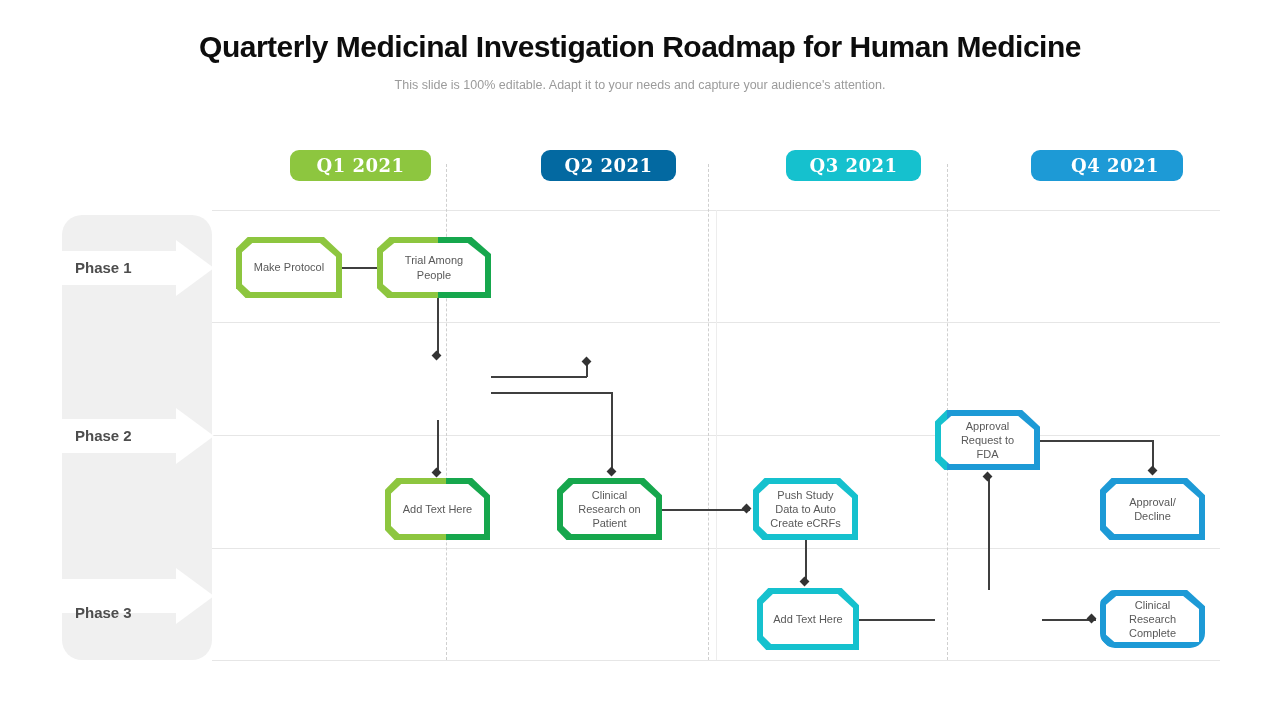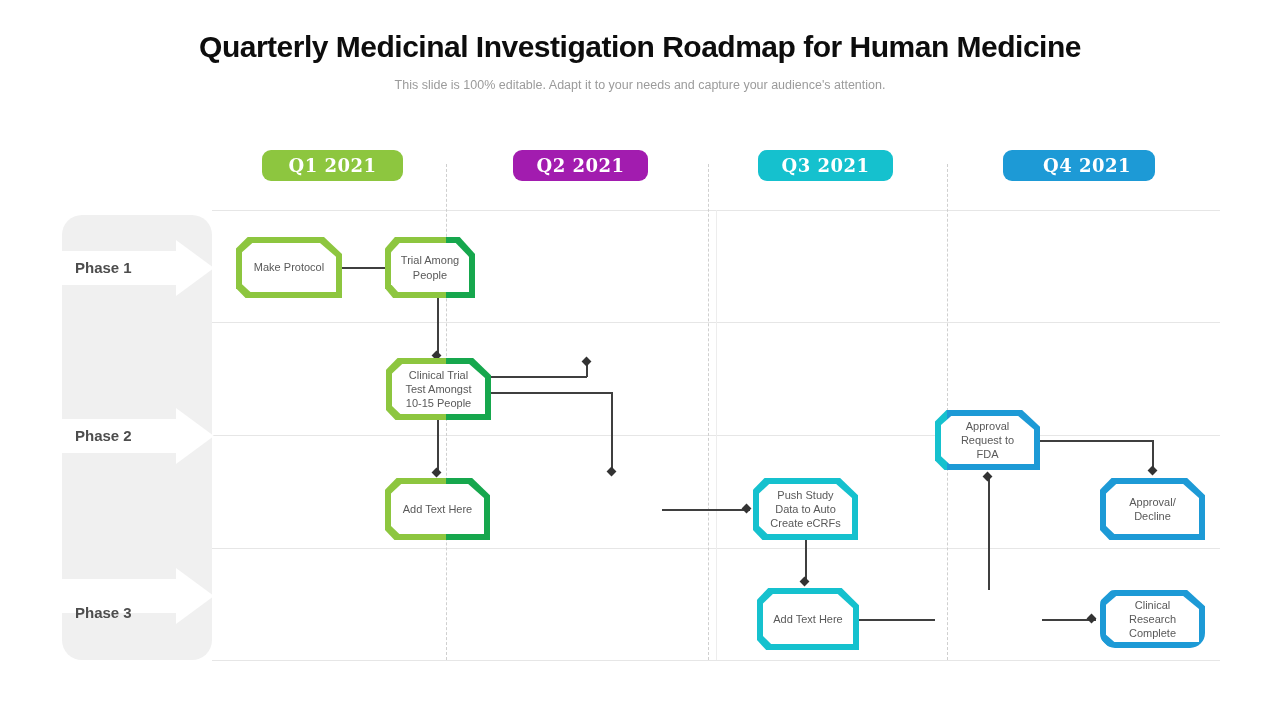--- a/index.html
+++ b/index.html
@@ -9,21 +9,21 @@
   
   .title{position:absolute;left:0;top:30px;width:1280px;text-align:center;
          font-size:30px;font-weight:700;color:#0d0d0d;letter-spacing:-0.5px;}
   .subtitle{position:absolute;left:0;top:78px;width:1280px;text-align:center;
          font-size:12.5px;color:#9b9b9b;}
 
   
   .qhdr{position:absolute;top:150px;height:31px;border-radius:9px;
         display:flex;align-items:center;justify-content:center;
         font-family:"DejaVu Serif",serif;font-weight:700;font-size:18px;color:#ffffff;
-        letter-spacing:0.5px;}
+        letter-spacing:0.5px;margin-left:28px;}
 
   
   .hline{position:absolute;height:1px;background:#e6e6e6;}
   .vdash{position:absolute;width:0;border-left:1px dashed #cfcfcf;}
   .vsolid{position:absolute;width:1px;background:#ededed;}
 
   
   .phase-panel{position:absolute;left:62px;top:215px;width:150px;height:445px;
                background:#f0f0f0;border-radius:20px;}
   .phase-band{position:absolute;left:62px;width:114px;height:34px;background:#ffffff;}
@@ -68,21 +68,21 @@
   <div class="hline" style="left:212px;top:660px;width:1008px;"></div>
 
   <div class="vdash" style="left:446px;top:164px;height:496px;"></div>
   <div class="vdash" style="left:708px;top:164px;height:496px;"></div>
   <div class="vsolid" style="left:716px;top:210px;height:450px;"></div>
   <div class="vdash" style="left:947px;top:164px;height:496px;"></div>
 
   <div class="qhdr" style="left:262px;width:141px;background:#8DC63F;">
     <span>Q1 2021</span>
   </div>
-  <div class="qhdr" style="left:513px;width:135px;background:#a21caf;">
+  <div class="qhdr" style="left:513px;width:135px;background:#0369a1;">
     <span>Q2 2021</span>
   </div>
   <div class="qhdr" style="left:758px;width:135px;background:#15C1CE;">
     <span>Q3 2021</span>
   </div>
   <div class="qhdr" style="left:1003px;width:136px;background:#1D9AD6;padding-left:16px;">
     <span>Q4 2021</span>
   </div>
 
   <div class="phase-panel"></div>
@@ -130,33 +130,33 @@
   <div class="dmd" style="left:984px;top:473px;"></div>
 
   <div class="lh" style="left:1040px;top:440px;width:114px;"></div>
   <div class="lv" style="left:1152px;top:440px;height:32px;"></div>
   <div class="dmd" style="left:1149px;top:467px;"></div>
 
   <div class="node c-lg" style="left:236px;top:237px;width:106px;height:61px;">
     <div class="inner">Make Protocol</div>
   </div>
 
-  <div class="node c-lgdg-61" style="left:385px;top:237px;width:90px;height:61px;">
+  <div class="node c-lgdg-61" style="left:377px;top:237px;width:114px;height:61px;">
     <div class="inner">Trial Among People</div>
   </div>
 
 
-  <div class="node c-lgdg-60" style="left:386px;top:358px;width:105px;height:62px;">
-    <div class="inner">Clinical Trial Test Amongst 10-15 People</div>
-  </div>
 
   <div class="node c-lgdg-61" style="left:385px;top:478px;width:105px;height:62px;">
     <div class="inner">Add Text Here</div>
   </div>
 
+  <div class="node c-dg" style="left:557px;top:478px;width:105px;height:62px;">
+    <div class="inner">Clinical Research on Patient</div>
+  </div>
 
   <div class="node c-tl" style="left:753px;top:478px;width:105px;height:62px;">
     <div class="inner">Push Study Data to Auto Create eCRFs</div>
   </div>
 
   <div class="node c-tlbl-12" style="left:935px;top:410px;width:105px;height:60px;">
     <div class="inner">Approval Request to FDA</div>
   </div>
 
   <div class="node c-bl" style="left:1100px;top:478px;width:105px;height:62px;">

